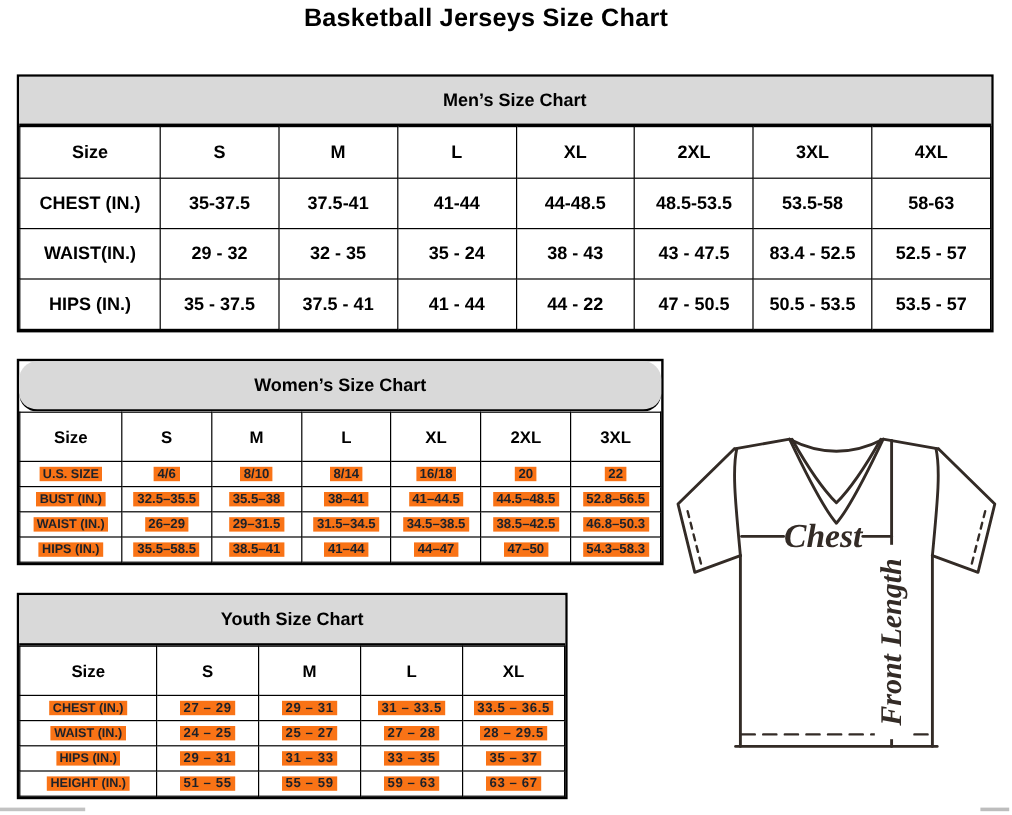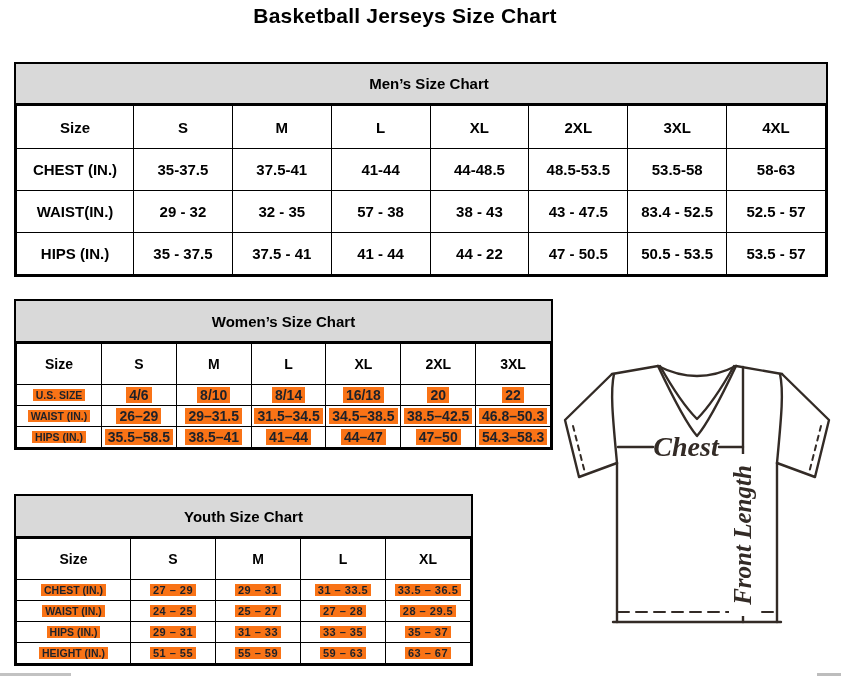--- a/index.html
+++ b/index.html
@@ -19,24 +19,24 @@
   table{border-collapse:collapse;table-layout:fixed;width:100%;}
   th,td{border:1.5px solid #000;text-align:center;font-weight:bold;padding:0;}
   
   #mens{left:14px;top:62px;width:810px;}
   #mens .bar{height:39px;padding-left:16px;}
   #mens thead th{height:42px;font-size:15px;}
   #mens tbody th,#mens tbody td{height:41px;font-size:15px;}
   #mens thead th:first-child{width:116px;}
   
   #womens{left:14px;top:299px;width:535px;}
-  #womens .bar{height:40px;}
+  #womens .bar{height:40px;border-radius:15px;}
   #womens thead th{height:40px;font-size:14px;}
   #womens tbody th{font-size:10.5px;}
-  #womens tbody td{font-size:14px;}
+  #womens tbody td{font-size:11px;}
   #womens tbody th,#womens tbody td{height:20px;}
   #womens thead th:first-child{width:84px;}
   
   #youth{left:14px;top:494px;width:455px;}
   #youth .bar{height:40px;text-align:right;}
   #youth thead th{height:40px;font-size:14px;}
   #youth tbody th{font-size:10.5px;}
   #youth tbody td{font-size:11px;letter-spacing:.5px;}
   #youth tbody th,#youth tbody td{height:20px;}
   #youth thead th:first-child{width:113px;}
@@ -80,21 +80,21 @@
             <td><span class="hl">41-44</span></td>
             <td><span class="hl">44-48.5</span></td>
             <td><span class="hl">48.5-53.5</span></td>
             <td><span class="hl">53.5-58</span></td>
             <td><span class="hl">58-63</span></td>
           </tr>
           <tr>
             <th><span class="hl">WAIST(IN.)</span></th>
             <td><span class="hl">29 - 32</span></td>
             <td><span class="hl">32 - 35</span></td>
-            <td><span class="hl">57 - 38</span></td>
+            <td><span class="hl">35 - 24</span></td>
             <td><span class="hl">38 - 43</span></td>
             <td><span class="hl">43 - 47.5</span></td>
             <td><span class="hl">83.4 - 52.5</span></td>
             <td><span class="hl">52.5 - 57</span></td>
           </tr>
           <tr>
             <th><span class="hl">HIPS (IN.)</span></th>
             <td><span class="hl">35 - 37.5</span></td>
             <td><span class="hl">37.5 - 41</span></td>
             <td><span class="hl">41 - 44</span></td>
@@ -125,20 +125,29 @@
           <tr>
             <th><span class="hl">U.S. SIZE</span></th>
             <td><span class="hl">4/6</span></td>
             <td><span class="hl">8/10</span></td>
             <td><span class="hl">8/14</span></td>
             <td><span class="hl">16/18</span></td>
             <td><span class="hl">20</span></td>
             <td><span class="hl">22</span></td>
           </tr>
           <tr>
+            <th><span class="hl">BUST (IN.)</span></th>
+            <td><span class="hl">32.5–35.5</span></td>
+            <td><span class="hl">35.5–38</span></td>
+            <td><span class="hl">38–41</span></td>
+            <td><span class="hl">41–44.5</span></td>
+            <td><span class="hl">44.5–48.5</span></td>
+            <td><span class="hl">52.8–56.5</span></td>
+          </tr>
+          <tr>
             <th><span class="hl">WAIST (IN.)</span></th>
             <td><span class="hl">26–29</span></td>
             <td><span class="hl">29–31.5</span></td>
             <td><span class="hl">31.5–34.5</span></td>
             <td><span class="hl">34.5–38.5</span></td>
             <td><span class="hl">38.5–42.5</span></td>
             <td><span class="hl">46.8–50.3</span></td>
           </tr>
           <tr>
             <th><span class="hl">HIPS (IN.)</span></th>

